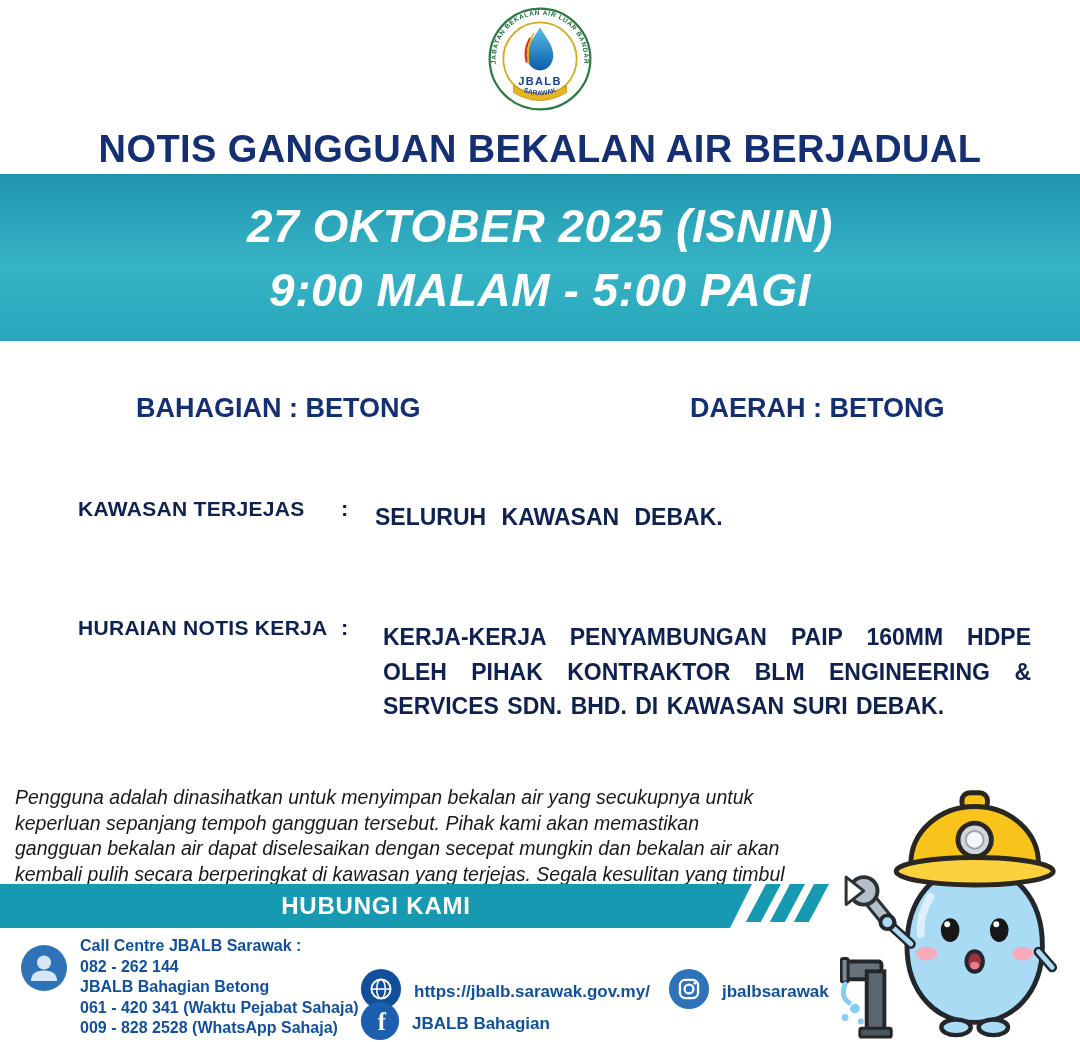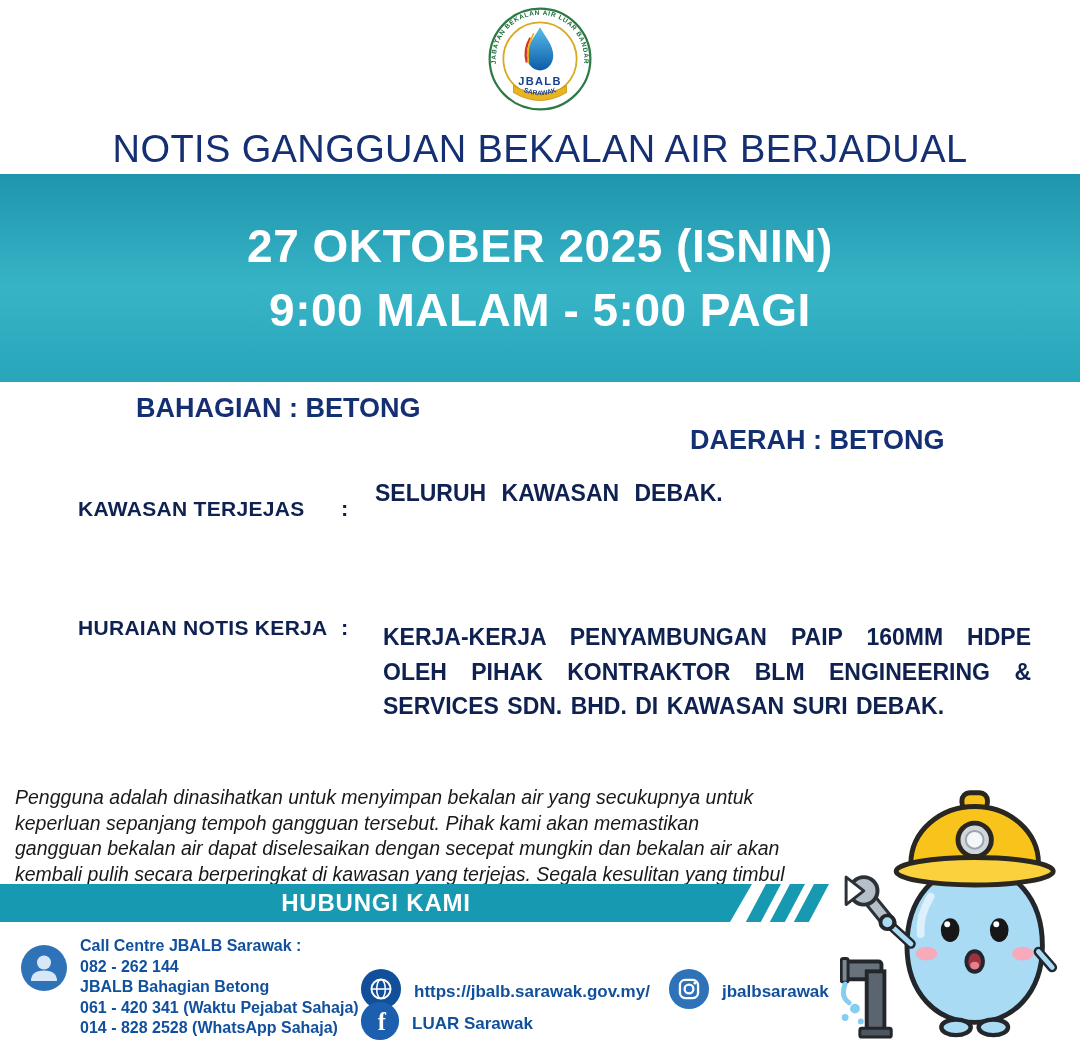--- a/index.html
+++ b/index.html
@@ -3,43 +3,43 @@
 <meta charset="utf-8">
 <style>
   html,body { margin:0; padding:0; background:#ffffff; }
   .page {
     position:relative; width:1080px; height:1042px; background:#ffffff;
     font-family:"Liberation Sans", sans-serif; overflow:hidden;
   }
   .logo-wrap { position:absolute; top:6px; left:50%; transform:translateX(-50%); }
   .title {
     position:absolute; top:128px; left:0; width:100%; margin:0;
-    text-align:center; font-size:38px; font-weight:normal; color:var(--navy,#152f73);
+    text-align:center; font-size:38px; font-weight:bold; color:var(--navy,#152f73);
     letter-spacing:0.4px;
   }
   .schedule-banner {
-    position:absolute; top:174px; left:0; width:100%; height:208px;
+    position:absolute; top:174px; left:0; width:100%; height:167px;
     background:linear-gradient(180deg, var(--banner_top,#1f95ad) 0%, var(--banner_mid,#37b4c6) 55%, #28a6ba 100%);
-    display:flex; flex-direction:column; justify-content:center; align-items:center; gap:10px;
+    display:flex; flex-direction:column; justify-content:center; align-items:center; gap:10px;font-style:italic;
   }
   .banner-line { color:#ffffff; font-size:46px; font-weight:bold; letter-spacing:0.5px; }
   .loc-bahagian { position:absolute; left:136px; top:393px; font-size:27px; font-weight:bold; color:var(--navy,#152f73); }
-  .loc-daerah   { position:absolute; left:690px; top:393px; font-size:27px; font-weight:bold; color:var(--navy,#152f73);margin-top:32px; }
+  .loc-daerah   { position:absolute; left:690px; top:393px; font-size:27px; font-weight:bold; color:var(--navy,#152f73); }
   .f-label { position:absolute; left:78px; font-size:21px; font-weight:bold; color:var(--text_dark,#0f2150); letter-spacing:0.3px; }
   .f-colon { position:absolute; left:341px; font-size:22px; font-weight:bold; color:var(--text_dark,#0f2150); }
   .f-value { position:absolute; left:375px; font-size:23px; font-weight:bold; color:var(--text_dark,#0f2150); }
-  .aff-label { top:497px;text-align:center; } .aff-colon { top:496px; } .aff-value { top:480px; word-spacing:9px; }
+  .aff-label { top:497px;text-align:center; } .aff-colon { top:496px; } .aff-value { top:504px; word-spacing:9px; }
   .hur-label { top:616px; } .hur-colon { top:615px; }
   .hur-value { top:612px; width:648px; margin:8px; text-align:justify; line-height:1.5; word-spacing:2px; }
   .advisory {
     position:absolute; left:15px; top:785px; width:772px; margin:0;
     font-style:italic; font-size:19.5px; color:#191919; line-height:1.32;
   }
   .contact-bar {
-    position:absolute; left:0; top:884px; width:752px; height:38px;
+    position:absolute; left:0; top:884px; width:752px; height:44px;
     background:var(--teal,#1899b2); color:#ffffff;
     display:flex; align-items:center; justify-content:center;
     font-size:24px; font-weight:bold; letter-spacing:0.8px;
     clip-path:polygon(0 0, 100% 0, calc(100% - 22px) 100%, 0 100%);
   }
   .stripe {
     position:absolute; top:884px; width:15px; height:38px; background:var(--teal,#1899b2);
     transform:skewX(-28deg); transform-origin:top left;
   }
   .s1 { left:766px; } .s2 { left:790px; } .s3 { left:814px; }
@@ -114,21 +114,21 @@
       <circle cx="24" cy="24" r="23" fill="#2e73b8"></circle>
       <circle cx="24" cy="18.5" r="7" fill="#d7e7f7"></circle>
       <path d="M11,37 Q11,26.5 24,26.5 Q37,26.5 37,37 Z" fill="#d7e7f7"></path>
     </svg>
   </div>
   <div class="cc-block">
     <div>Call Centre JBALB Sarawak :</div>
     <div>082 - 262 144</div>
     <div>JBALB Bahagian Betong</div>
     <div>061 - 420 341 (Waktu Pejabat Sahaja)</div>
-    <div>014 - 828 2528 (WhatsApp Sahaja)</div>
+    <div>009 - 828 2528 (WhatsApp Sahaja)</div>
   </div>
 
   <div class="link-row row-web">
     <span>
       <svg viewBox="0 0 44 44" width="42" height="42">
         <circle cx="22" cy="22" r="21" fill="#124f9b"></circle>
         <circle cx="22" cy="22" r="10" fill="none" stroke="#fff" stroke-width="2"></circle>
         <ellipse cx="22" cy="22" rx="4.5" ry="10" fill="none" stroke="#fff" stroke-width="1.6"></ellipse>
         <line x1="12" y1="22" x2="32" y2="22" stroke="#fff" stroke-width="1.6"></line>
       </svg>
@@ -136,21 +136,21 @@
     <span>https://jbalb.sarawak.gov.my/</span>
   </div>
 
   <div class="link-row row-fb">
     <span>
       <svg viewBox="0 0 44 44" width="40" height="40">
         <circle cx="22" cy="22" r="21" fill="#1b5fae"></circle>
         <text x="24" y="32" font-size="27" font-family="Liberation Serif, serif" font-weight="bold" fill="#ffffff" text-anchor="middle">f</text>
       </svg>
     </span>
-    <span>LUAR Sarawak</span>
+    <span>JBALB Bahagian</span>
   </div>
 
   <div class="link-row row-ig">
     <span>
       <svg viewBox="0 0 44 44" width="42" height="42">
         <circle cx="22" cy="22" r="21" fill="#2e73b8"></circle>
         <rect x="12.5" y="12.5" width="19" height="19" rx="5.5" fill="none" stroke="#fff" stroke-width="2.4"></rect>
         <circle cx="22" cy="22" r="4.6" fill="none" stroke="#fff" stroke-width="2.4"></circle>
         <circle cx="28.3" cy="15.7" r="1.7" fill="#fff"></circle>
       </svg>

